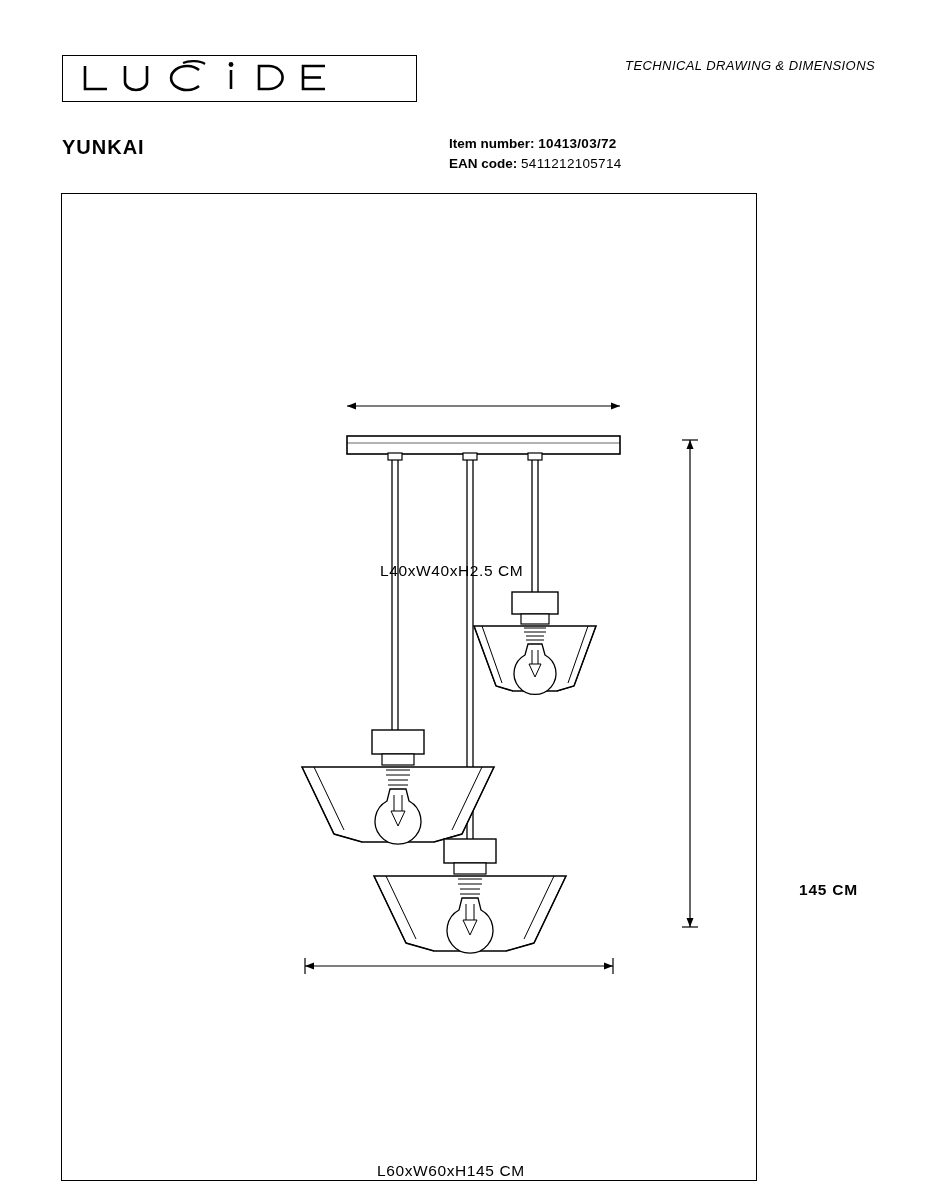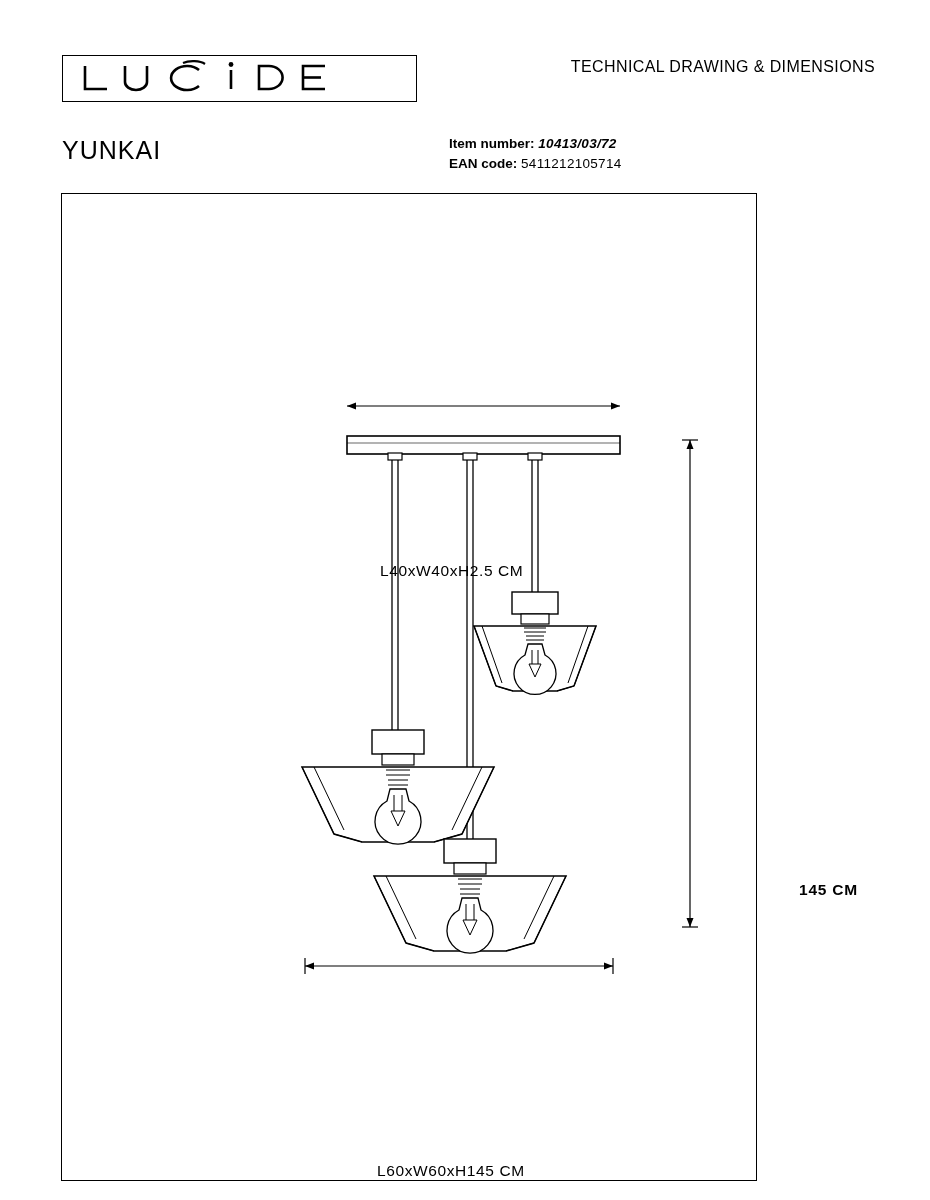--- a/index.html
+++ b/index.html
@@ -28,43 +28,44 @@
     height: 47px;
     border: 1.5px solid #000;
     box-sizing: border-box;
   }
   .logo-svg { display: block; }
 
   .header-right {
     position: absolute;
     right: 55px;
     top: 58px;
-    font-size: 16px;
+    font-size: 13px;
     letter-spacing: 0.4px;
     white-space: nowrap;
+    font-style: italic;
   }
 
   .product-title {
     position: absolute;
     left: 62px;
     top: 136px;
-    font-size: 25px;
-    font-weight: normal;
+    font-size: 20px;
+    font-weight: bold;
     letter-spacing: 1px;
   }
 
   .meta {
     position: absolute;
     left: 449px;
     top: 134px;
     font-size: 13.5px;
     line-height: 20px;
   }
   .meta .lbl { font-weight: bold; text-align: right; }
-  .meta .val { font-weight: bold; letter-spacing: 0.3px; font-style: italic; }
+  .meta .val { font-weight: bold; letter-spacing: 0.3px; }
   .meta .val-light { font-weight: normal; letter-spacing: 0.3px; }
 
   
   .frame {
     position: absolute;
     left: 61px;
     top: 193px;
     width: 696px;
     height: 988px;
     border: 1.3px solid #000;

